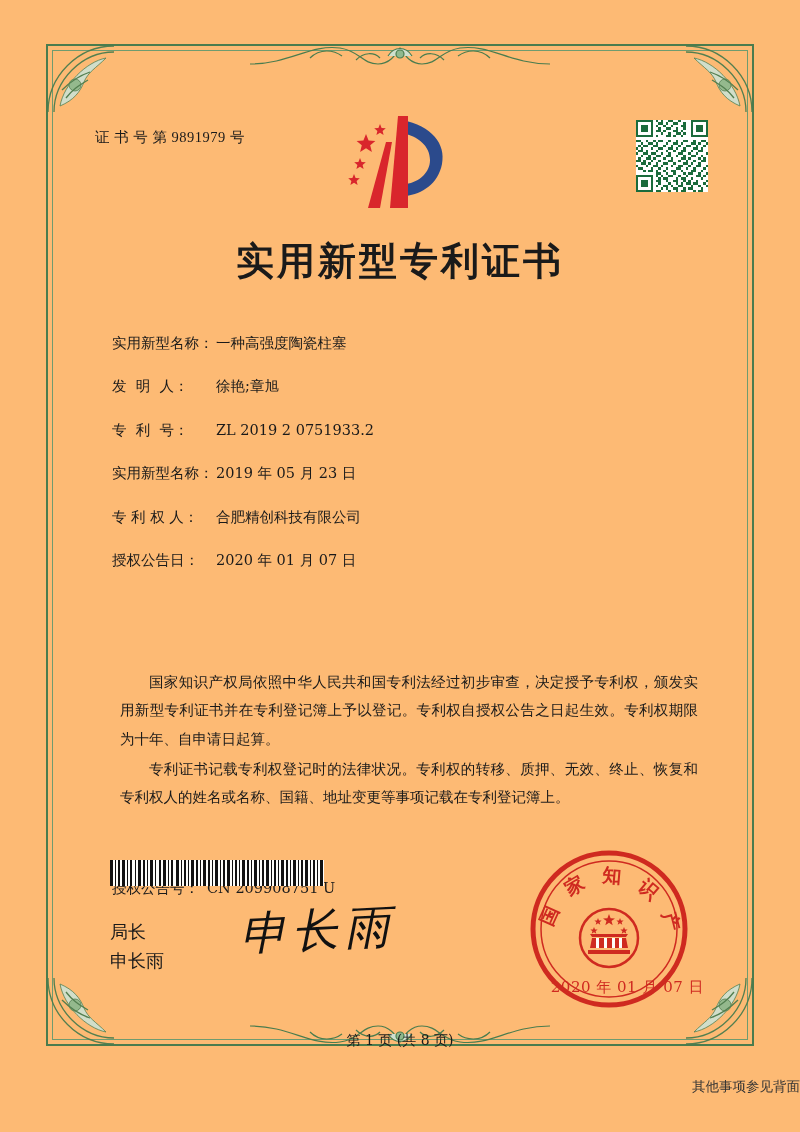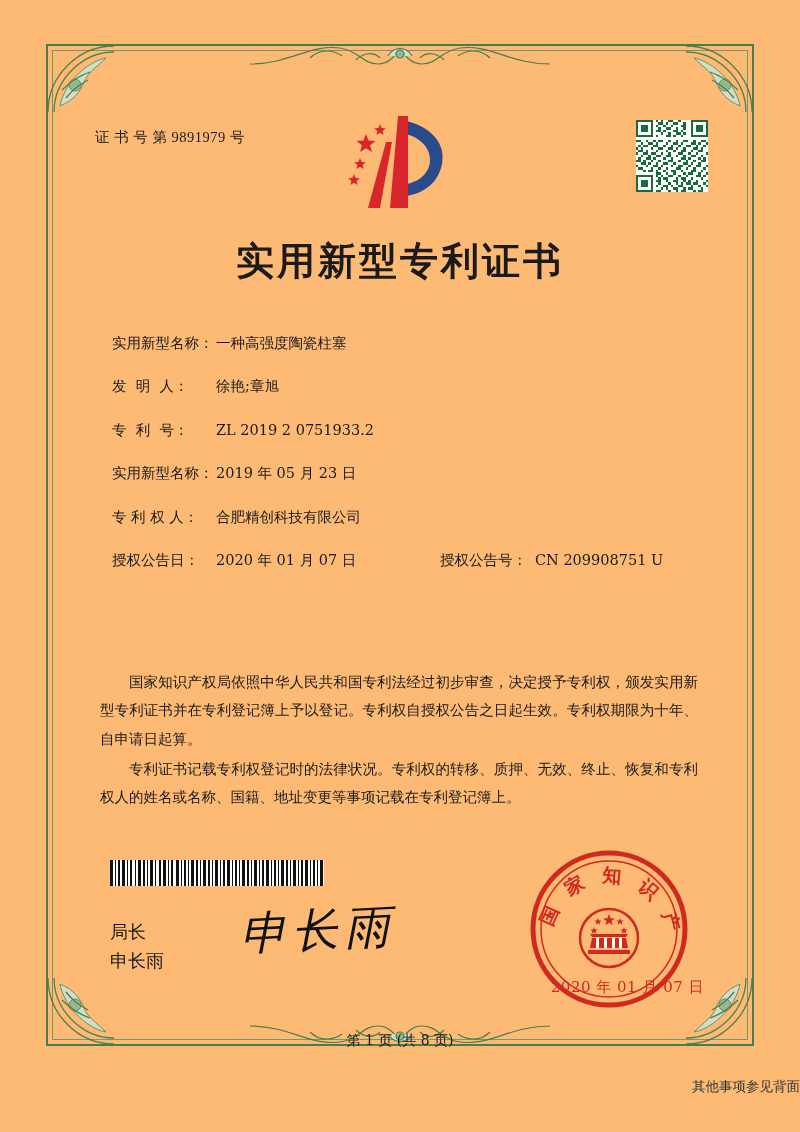--- a/index.html
+++ b/index.html
@@ -136,20 +136,21 @@
     font-size: 14.5px;
   }
   .field-value .line2 {
     display: block;
     margin-top: 6px;
   }
   .row-split {
     display: flex;
     align-items: flex-start;
     margin-bottom: 18px;
+    flex-direction: column;
   }
   .row-split .seg {
     display: flex;
     align-items: flex-start;
   }
   .row-split .seg.first { width: 328px; flex: 0 0 328px; }
   .row-split .seg .lbl {
     white-space: pre;
     font-family: "DejaVu Serif", serif;
     font-size: 14.5px;
@@ -158,21 +159,21 @@
   .row-split .seg .val {
     font-family: "DejaVu Serif", serif;
     font-size: 14.5px;
     margin-left: 0;
   }
   .row-split .seg.second .lbl { margin-right: 8px; }
 
   
   .body-text {
     position: absolute;
-    left: 100px;
+    left: 120px;
     right: 102px;
     top: 668px;
     font-size: 14.5px;
     line-height: 1.95;
     font-family: "DejaVu Serif", serif;
     text-align: justify;
   }
   .body-text p {
     margin: 0 0 2px 0;
     text-indent: 2em;

